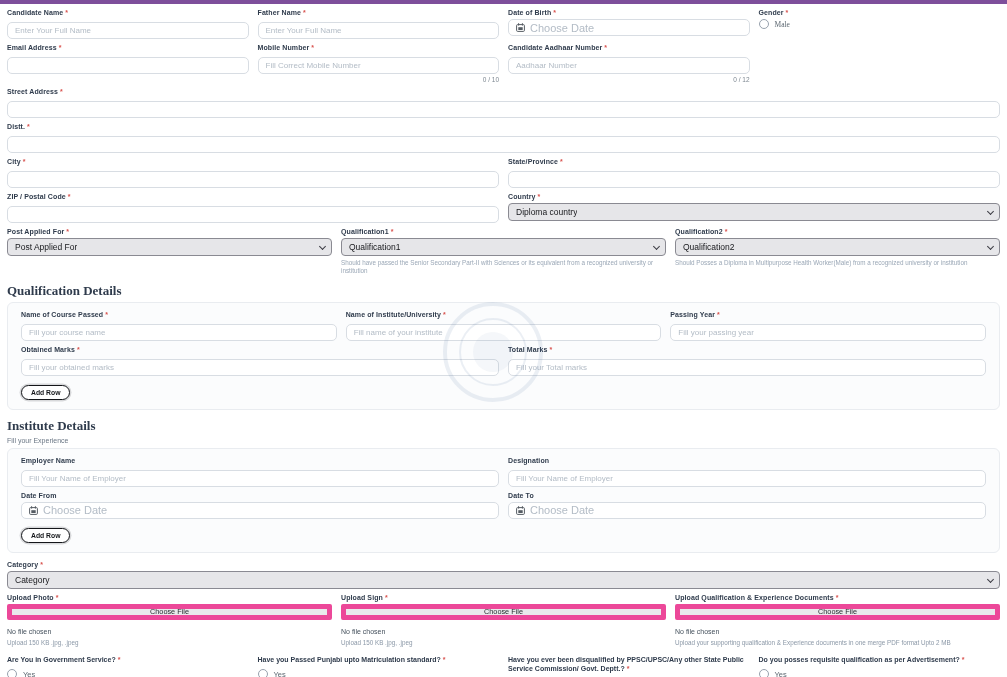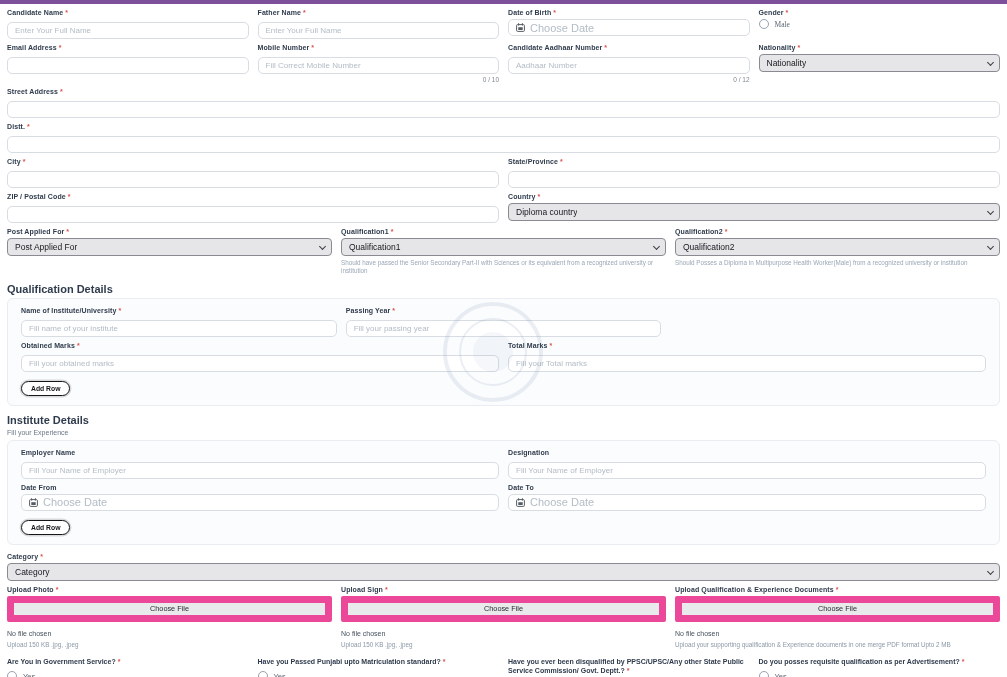--- a/index.html
+++ b/index.html
@@ -26,30 +26,30 @@
 
   .selectbox { position:relative; display:flex; align-items:center; width:100%; height:18px;
                background:#e6e6e9; border:1px solid #8a8a92; border-radius:4px; padding:0 16px 0 7px; cursor:default; }
   .selectbox .selval { font-size:8.5px; color:#17181c; white-space:nowrap; overflow:hidden; }
   .chev { position:absolute; right:6px; top:5px; width:5px; height:5px; border-right:1.3px solid #3c3c44;
           border-bottom:1.3px solid #3c3c44; transform:rotate(45deg); }
 
   .counter { font-size:6.5px; color:#7d8791; text-align:right; margin-top:2px; height:7px; }
   .helper { font-size:6.3px; color:#9aa7b6; margin-top:3px; line-height:1.25; }
 
-  .sect-title { font-size:11px; font-weight:bold; color:#2f3b4c; margin:3px 0 3px; }
+  .sect-title { font-size:13px; font-weight:bold; color:#2f3b4c; margin:3px 0 3px;font-family:Liberation Serif, serif; }
   .sect-sub { font-size:7px; color:#6b7785; margin-bottom:4px; }
   .card { border:1px solid #e9ecf0; background:#fbfcfd; border-radius:6px; padding:8px 13px 9px; margin-bottom:8px; }
 
   .addrow { display:inline-block; background:#fff; border:1.5px solid #14161a; border-radius:9px;
             padding:3px 9px; font-size:6.8px; font-weight:bold; color:#14161a; cursor:pointer;
             font-family:"Liberation Sans",sans-serif; box-shadow:0 0 0 1.5px rgba(20,22,26,.15); margin-top:2px; }
 
   .upload-col { font-size:7px; }
-  .choosefile { margin-top:1px; background:#e9eaec; border:7px solid #ec4899; height:26px; display:flex;
+  .choosefile { margin-top:1px; background:#e9eaec; border:5px solid #ec4899; height:16px; display:flex;
                 align-items:center; justify-content:center; font-size:7.3px; color:#1f2428; cursor:pointer; border-radius:2px; }
   .nofile { font-size:7px; color:#44505c; margin-top:8px; }
   .up-helper { font-size:6.3px; color:#8b98a7; margin-top:4px; line-height:1.3; }
 
   .qlabel { font-size:7px; font-weight:bold; color:#2f3b4c; line-height:1.35; margin-bottom:4px; }
   .optrow { display:flex; align-items:center; gap:6px; margin:5px 0 8px; }
   .radio { width:10px; height:10px; border:1.5px solid #97a1ad; border-radius:50%; background:#fff; flex:0 0 auto; cursor:pointer; }
   .optlabel { font-size:7.5px; color:#5b6670; }
 
   .watermark { position:absolute; left:443px; top:298px; width:100px; height:100px; z-index:50;
@@ -109,27 +109,20 @@
     <div class="field">
       <label class="flabel"><span>Mobile Number</span><span class="req">*</span></label>
       <input class="tinput" placeholder="Fill Correct Mobile Number" style="">
       <div class="counter">0 / 10</div>
     </div>
     <div class="field">
       <label class="flabel"><span>Candidate Aadhaar Number</span><span class="req">*</span></label>
       <input class="tinput" placeholder="Aadhaar Number" style="">
       <div class="counter">0 / 12</div>
     </div>
-    <div class="field">
-      <label class="flabel"><span>Nationality</span><span class="req">*</span></label>
-      <div class="selectbox">
-        <span class="selval">Nationality</span>
-        <span class="chev"></span>
-      </div>
-    </div>
   </div>
 
   <div class="row">
     <label class="flabel"><span>Street Address</span><span class="req">*</span></label>
     <input class="tinput" style="">
   </div>
 
   <div class="row">
     <label class="flabel"><span>Distt.</span><span class="req">*</span></label>
     <input class="tinput" style="">
@@ -182,20 +175,24 @@
         <span class="selval">Qualification2</span>
         <span class="chev"></span>
       </div>
       <div class="helper">Should Posses a Diploma in Multipurpose Health Worker(Male) from a recognized university or institution</div>
     </div>
   </div>
 
   <div class="sect-title">Qualification Details</div>
   <div class="card">
     <div class="row g3">
+      <div class="field">
+        <label class="flabel"><span>Name of Course Passed</span><span class="req">*</span></label>
+        <input class="tinput" placeholder="Fill your course name" style="">
+      </div>
       <div class="field">
         <label class="flabel"><span>Name of Institute/University</span><span class="req">*</span></label>
         <input class="tinput" placeholder="Fill name of your institute" style="">
       </div>
       <div class="field">
         <label class="flabel"><span>Passing Year</span><span class="req">*</span></label>
         <input class="tinput" placeholder="Fill your passing year" style="">
       </div>
     </div>
     <div class="row g2">

